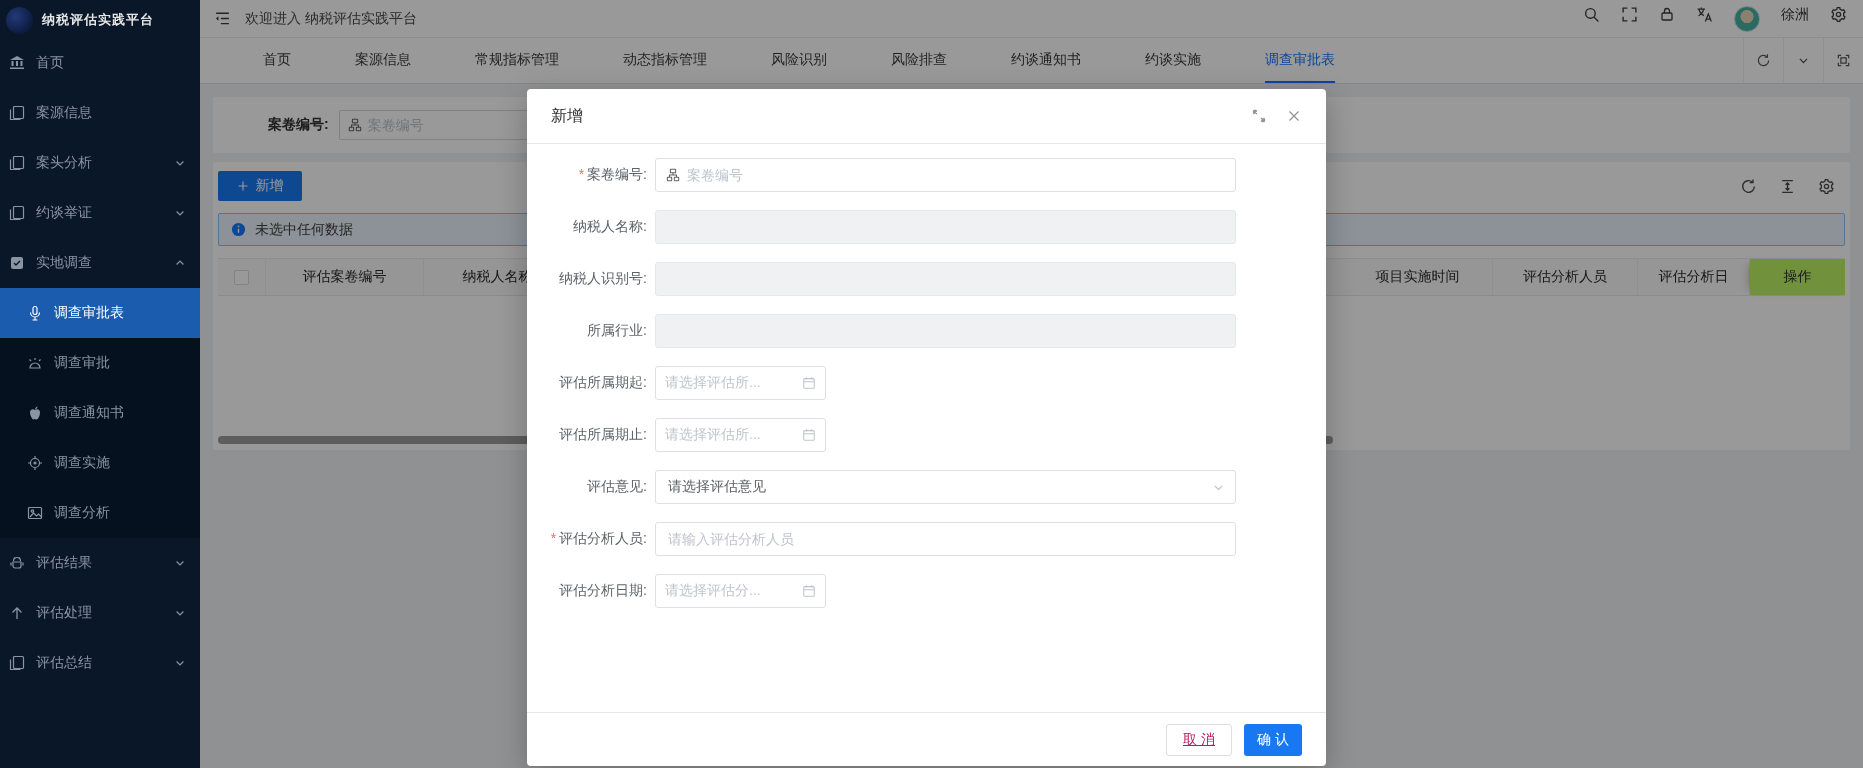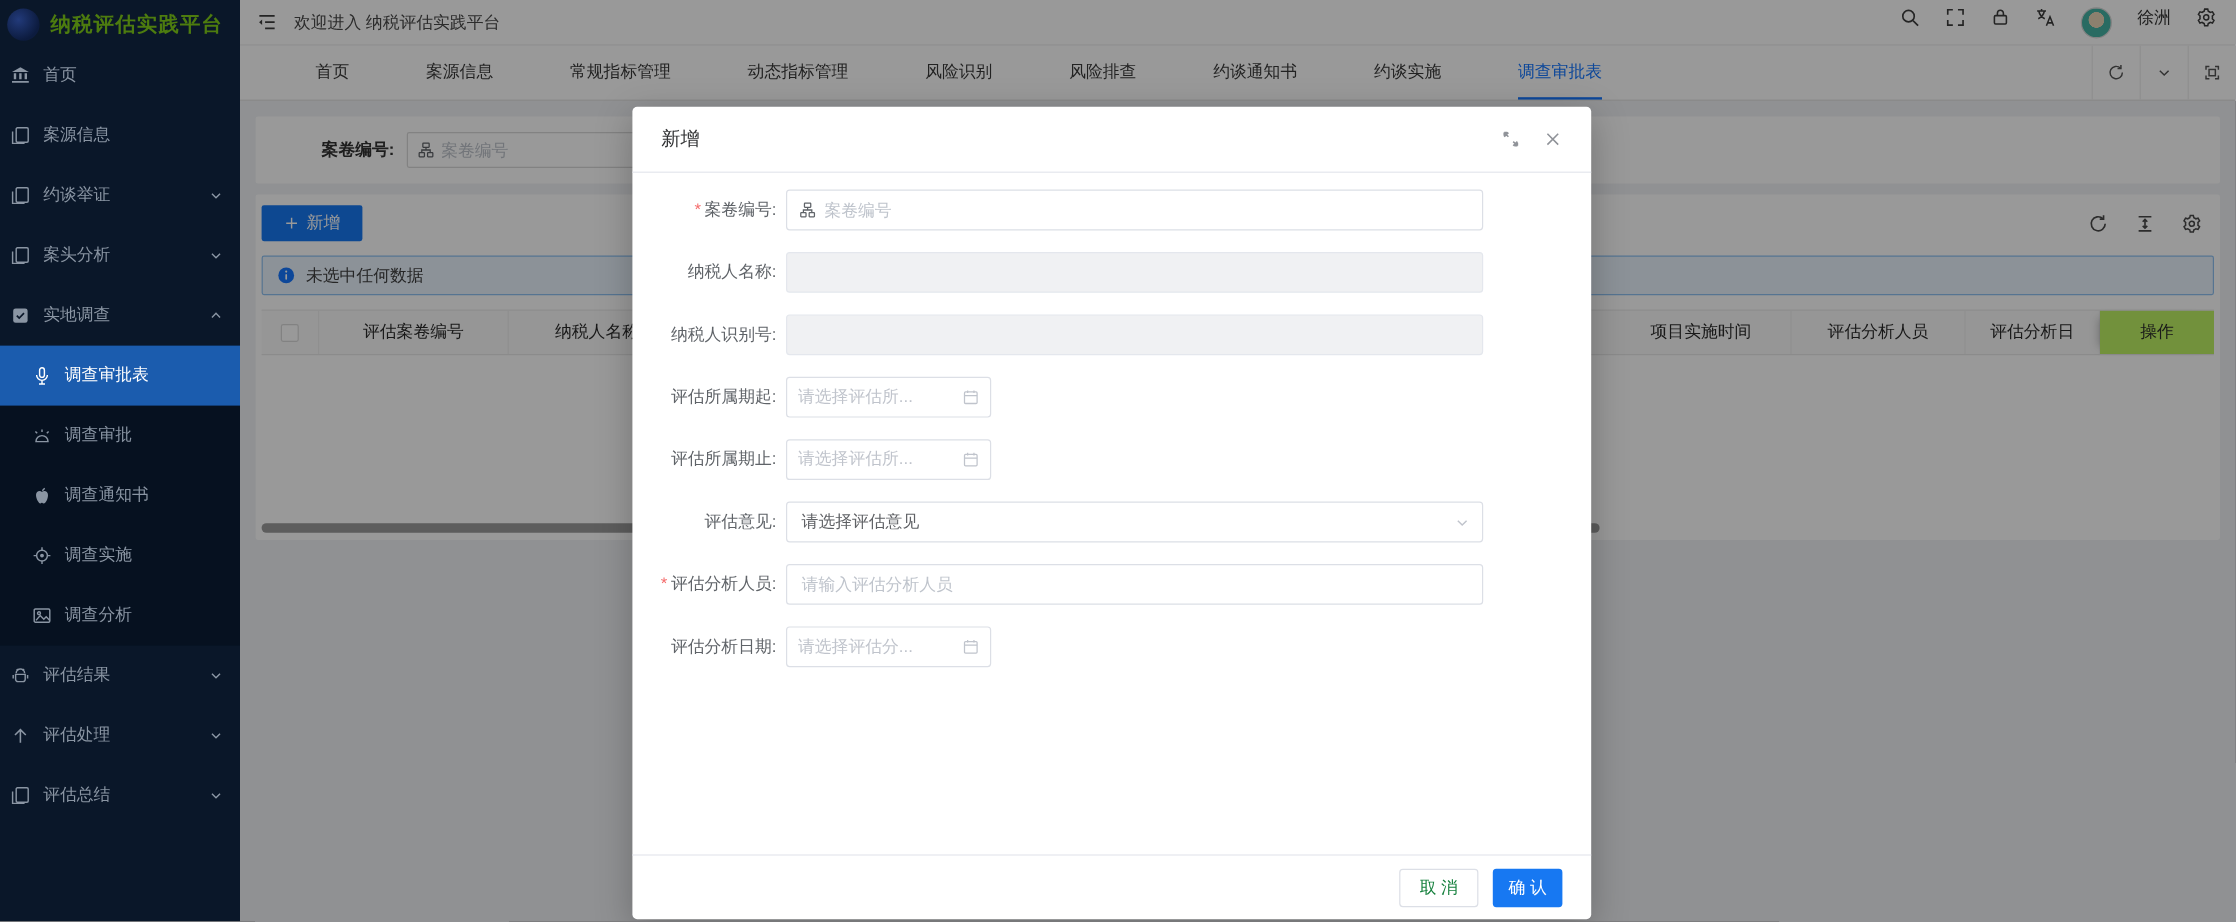--- a/index.html
+++ b/index.html
@@ -3,21 +3,21 @@
 <meta charset="utf-8">
 <style>
   * { margin:0; padding:0; box-sizing:border-box; }
   body { font-family:"Liberation Sans", sans-serif; background:#333; }
   .screen { position:relative; width:1863px; height:768px; background:#f0f2f5; overflow:hidden; font-family:"Liberation Sans", sans-serif; }
 
   
   .sidebar { position:absolute; left:0; top:0; width:200px; height:768px; background:#0a1729; z-index:5; }
   .logo-row { height:36px; display:flex; align-items:center; padding-left:6px; margin-top:2px; }
   .logo-circle { width:27px; height:27px; border-radius:50%; background:radial-gradient(circle at 35% 35%, #223a7a, #0c1b3e 70%); flex:none; }
-  .app-title { color:#4d7c0f; font-size:17px; font-weight:bold; margin-left:9px; letter-spacing:1px; white-space:nowrap; }
+  .app-title { color:#e5e5e5; font-size:13px; font-weight:bold; margin-left:9px; letter-spacing:1px; white-space:nowrap; }
   .nav-item { height:50px; display:flex; align-items:center; gap:11px; padding:0 14px 0 9px; color:#8a95a3; font-size:14px; cursor:pointer; }
   .nav-item svg { flex:none; }
   .nav-sub { background:#061120; }
   .nav-sub .nav-item { padding-left:27px; }
   .nav-sub .nav-item.active { background:#1b5cae; color:#ffffff; }
   .chev { margin-left:auto; color:#8a95a3; }
   .nav-label { white-space:nowrap; }
 
   
   .topbar { position:absolute; left:200px; top:0; width:1663px; height:38px; background:#ffffff; display:flex; align-items:center; padding:0 16px 0 14px; border-bottom:1px solid #ececec; }
@@ -71,21 +71,21 @@
   .ctl-date { width:171px; padding:0 9px; gap:6px; color:#c0c4cc; }
   .ctl-date .ph { flex:1; font-size:14px; color:#c0c4cc; white-space:nowrap; overflow:hidden; }
   .ctl-disabled { width:581px; background:#f0f1f3; border-color:#e4e7ed; }
   .ctl input { border:none; outline:none; flex:1; font-size:14px; color:#333; min-width:0; background:transparent; font-family:"Liberation Sans",sans-serif; }
   .ctl input::placeholder { color:#bfc4cc; }
   .ctl-icon-input { padding:0 10px; gap:7px; color:#5f6368; }
   .ctl-plain { padding:0 12px; }
   .ctl-select { padding:0 10px 0 12px; justify-content:space-between; cursor:pointer; }
   .select-value { font-size:14px; color:#606266; }
   .modal-footer { flex:none; height:54px; border-top:1px solid #e4e7ed; display:flex; align-items:center; justify-content:flex-end; gap:12px; padding-right:24px; }
-  .btn-cancel { width:66px; height:32px; background:#fff; border:1px solid #dcdfe6; border-radius:3px; color:#15803d; font-size:14px; cursor:pointer; font-family:"Liberation Sans",sans-serif; }
+  .btn-cancel { width:66px; height:32px; background:#fff; border:1px solid #dcdfe6; border-radius:3px; color:#be185d; font-size:14px; cursor:pointer; font-family:"Liberation Sans",sans-serif;text-decoration:underline; }
   .btn-confirm { width:58px; height:32px; background:#1778f2; border:none; border-radius:3px; color:#fff; font-size:14px; cursor:pointer; font-family:"Liberation Sans",sans-serif; }
 </style>
 </head>
 <body>
 
 <div class="screen">
 
   <aside class="sidebar">
     <div class="logo-row">
       <div class="logo-circle"></div>
@@ -104,31 +104,31 @@
             <rect x="4.5" y="1.5" width="10" height="12" rx="1"></rect>
             <path d="M11.5 14.5h-10v-10"></path>
           </svg>
         <span class="nav-label">案源信息</span>
       </div>
       <div class="nav-item">
         <svg width="16" height="16" viewBox="0 0 16 16" fill="none" stroke="currentColor" stroke-width="1.2">
             <rect x="4.5" y="1.5" width="10" height="12" rx="1"></rect>
             <path d="M11.5 14.5h-10v-10"></path>
           </svg>
-        <span class="nav-label">约谈举证</span>
+        <span class="nav-label">案头分析</span>
         <svg class="chev" width="12" height="12" viewBox="0 0 16 16" fill="none" stroke="currentColor" stroke-width="1.6">
             <path d="m3.5 6 4.5 4.5L12.5 6"></path>
           </svg>
       </div>
       <div class="nav-item">
         <svg width="16" height="16" viewBox="0 0 16 16" fill="none" stroke="currentColor" stroke-width="1.2">
             <rect x="4.5" y="1.5" width="10" height="12" rx="1"></rect>
             <path d="M11.5 14.5h-10v-10"></path>
           </svg>
-        <span class="nav-label">案头分析</span>
+        <span class="nav-label">约谈举证</span>
         <svg class="chev" width="12" height="12" viewBox="0 0 16 16" fill="none" stroke="currentColor" stroke-width="1.6">
             <path d="m3.5 6 4.5 4.5L12.5 6"></path>
           </svg>
       </div>
       <div class="nav-item">
         <svg width="16" height="16" viewBox="0 0 16 16">
             <rect x="2" y="2" width="12" height="12" rx="2" fill="currentColor"></rect>
             <path d="m5 8 2 2 4-4" stroke="#0a1729" stroke-width="1.4" fill="none"></path>
           </svg>
         <span class="nav-label">实地调查</span>
@@ -363,20 +363,24 @@
       <div class="form-row">
         <span class="form-label">纳税人名称:</span>
         <div class="ctl ctl-full ctl-disabled ctl-plain"></div>
       </div>
 
       <div class="form-row">
         <span class="form-label">纳税人识别号:</span>
         <div class="ctl ctl-full ctl-disabled ctl-plain"></div>
       </div>
 
+      <div class="form-row">
+        <span class="form-label">所属行业:</span>
+        <div class="ctl ctl-full ctl-disabled ctl-plain"></div>
+      </div>
 
       <div class="form-row">
         <span class="form-label">评估所属期起:</span>
         <div class="ctl ctl-date">
           <span class="ph">请选择评估所...</span>
           <svg width="14" height="14" viewBox="0 0 16 16" fill="none" stroke="currentColor" stroke-width="1.2">
               <rect x="2" y="3" width="12" height="11" rx="1"></rect>
               <path d="M2 6.5h12M5 1.5V4M11 1.5V4"></path>
             </svg>
         </div>

